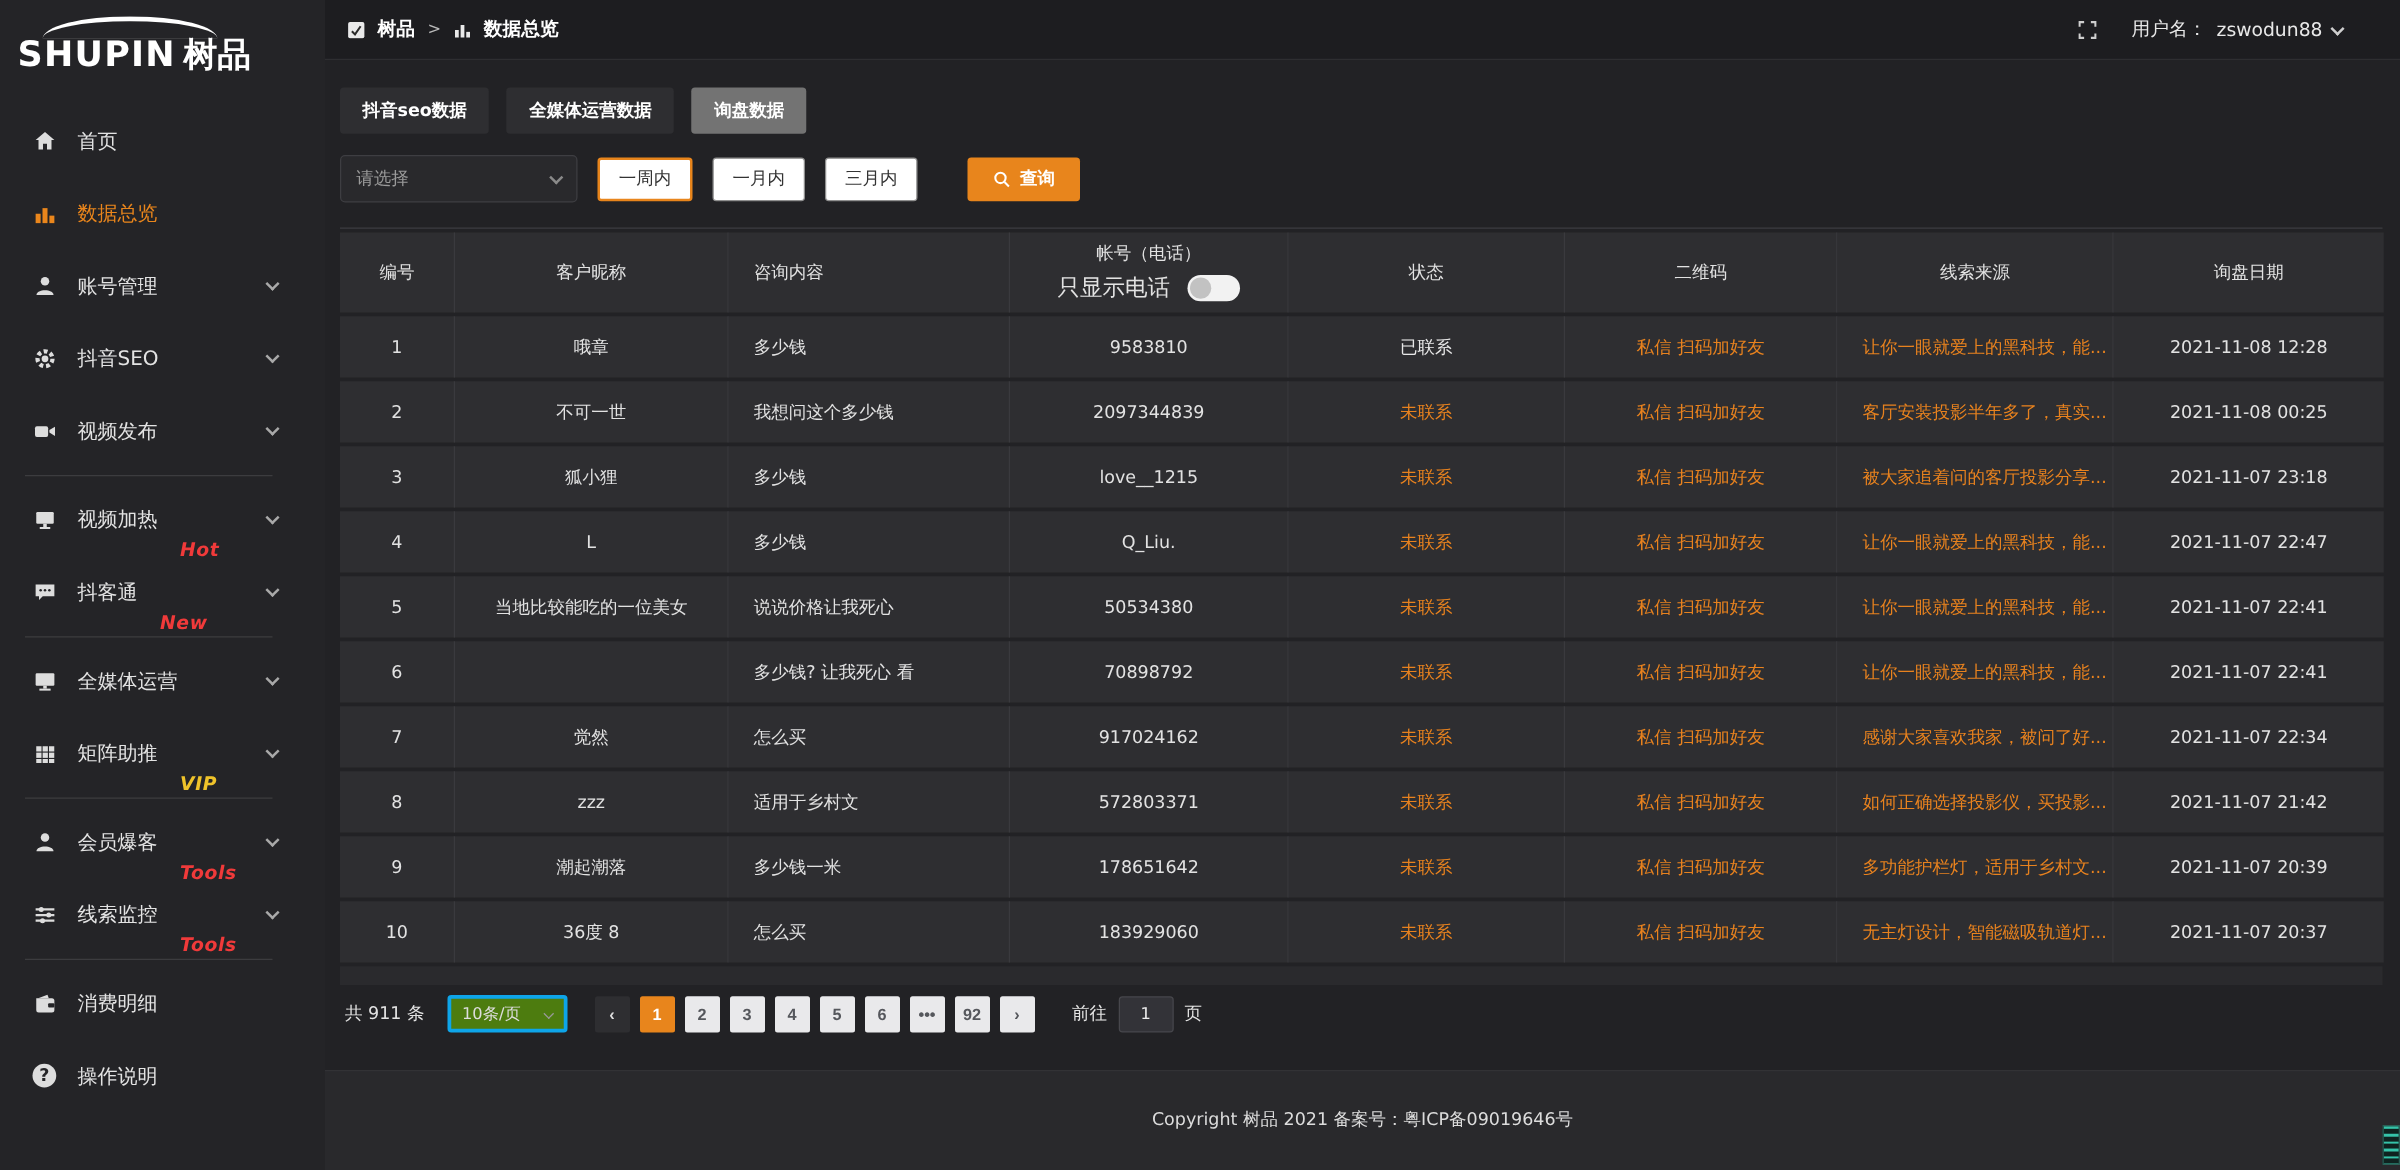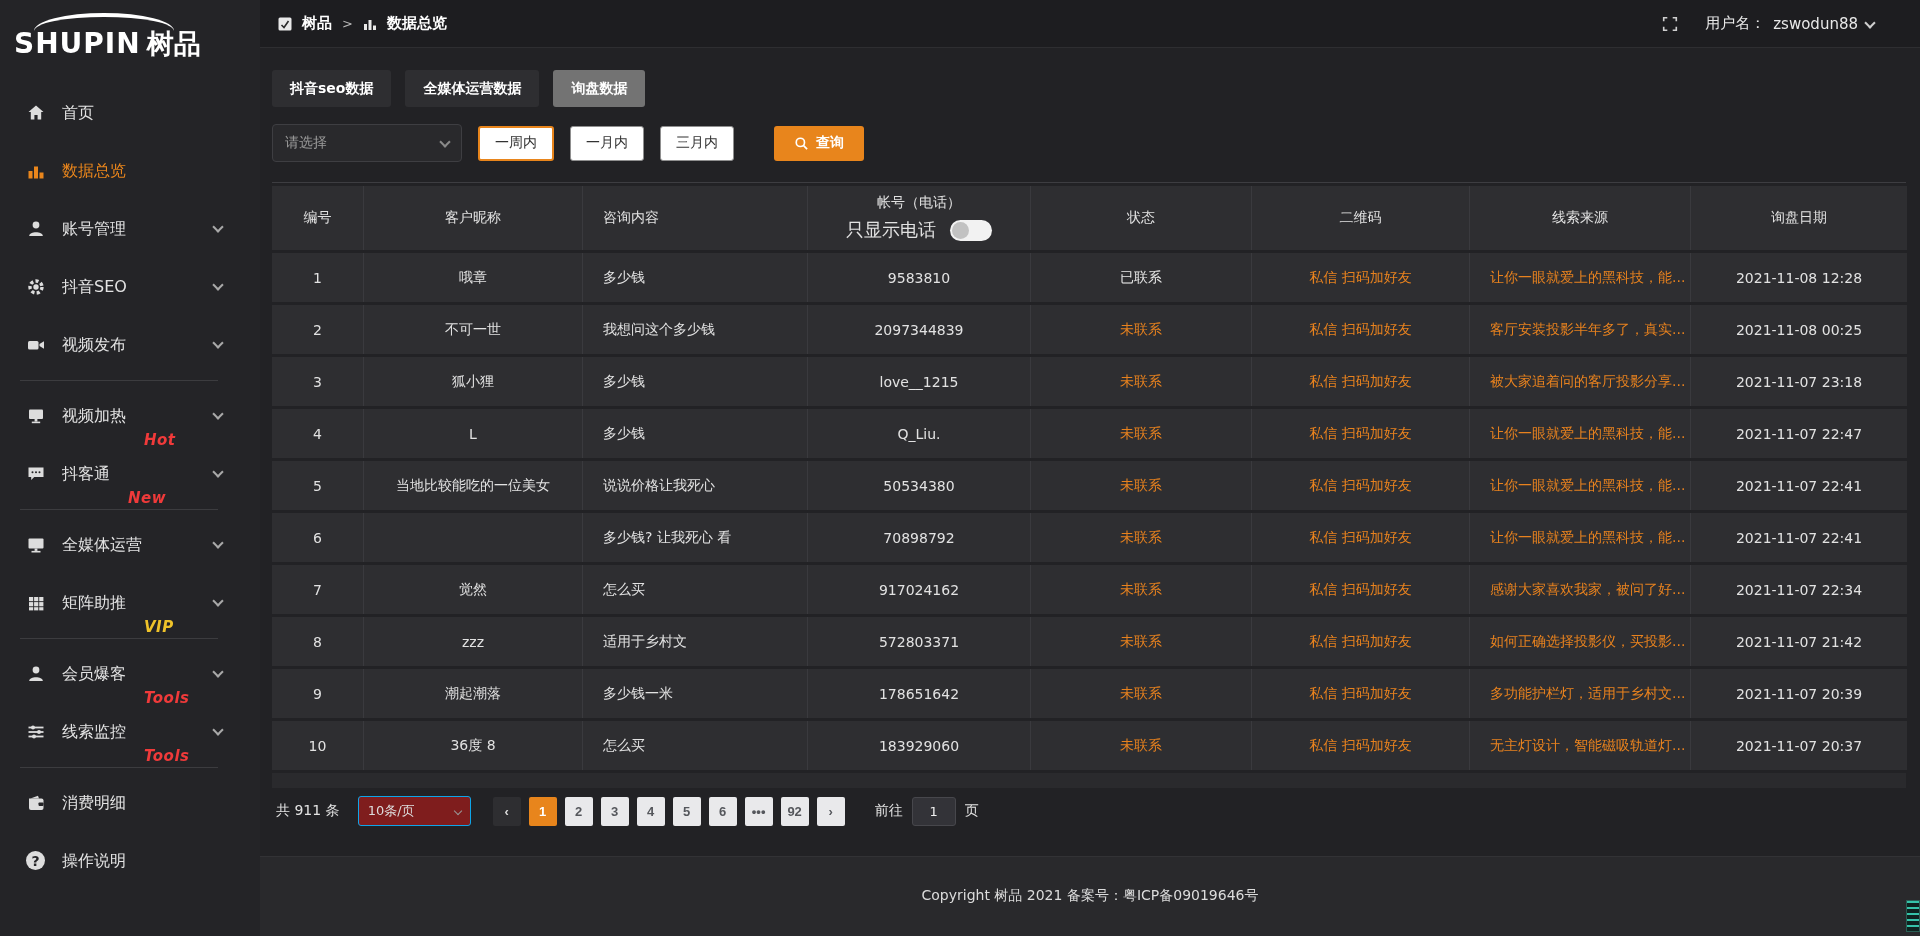--- a/index.html
+++ b/index.html
@@ -69,21 +69,21 @@
   .st-un { color:#e8821e; } .st-done { color:#e8e8e8; }
   .acct-head { display:flex; flex-direction:column; align-items:center; gap:6px; }
   .acct-sub { display:flex; align-items:center; gap:14px; font-size:18px; color:#e2e2e2; }
   .toggle { width:42px; height:21px; border-radius:11px; background:#f2f2f2; position:relative; cursor:pointer; flex-shrink:0; }
   .toggle .knob { position:absolute; left:2px; top:2px; width:17px; height:17px; border-radius:50%; background:#c2c2c2; }
   .table-bottom { height:15px; background:#2a2a2d; margin-top:0px; }
 
   
   .pager { display:flex; align-items:center; margin-top:8px; color:#e3e3e3; font-size:14px; gap:8px; padding-left:4px; }
   .pg-total { margin-right:10px; }
-  .pg-size { width:113px; height:30px; background:#7f1d1d; border:1px solid #0ea5e9; border-radius:3px;
+  .pg-size { width:96px; height:30px; background:#4d7c0f; border:3px solid #0ea5e9; border-radius:3px;
              display:flex; align-items:center; justify-content:space-between; padding:0 9px; font-size:13px; color:#ddd; cursor:pointer; margin-right:14px; }
   .pg-size .chev { border-width:1.5px; border-color:#999; width:6px; height:6px; margin:0; }
   .pg-btn { min-width:28px; height:29px; padding:0 6px; border-radius:2px; background:#e9e9eb; color:#55575c;
             font-size:13px; font-weight:700; display:flex; align-items:center; justify-content:center; cursor:pointer; border:none; }
   .pg-btn.dark { background:#2e2e31; color:#ddd; }
   .pg-btn.current { background:#e8851c; color:#fff; }
   .pg-arrow { font-size:13px; font-weight:700; }
   .goto { display:flex; align-items:center; gap:9px; margin-left:22px; }
   .goto input { width:44px; height:29px; background:#333338; border:1px solid #47474c; border-radius:3px;
                 color:#eee; text-align:center; font-size:13px; font-family:inherit; }

